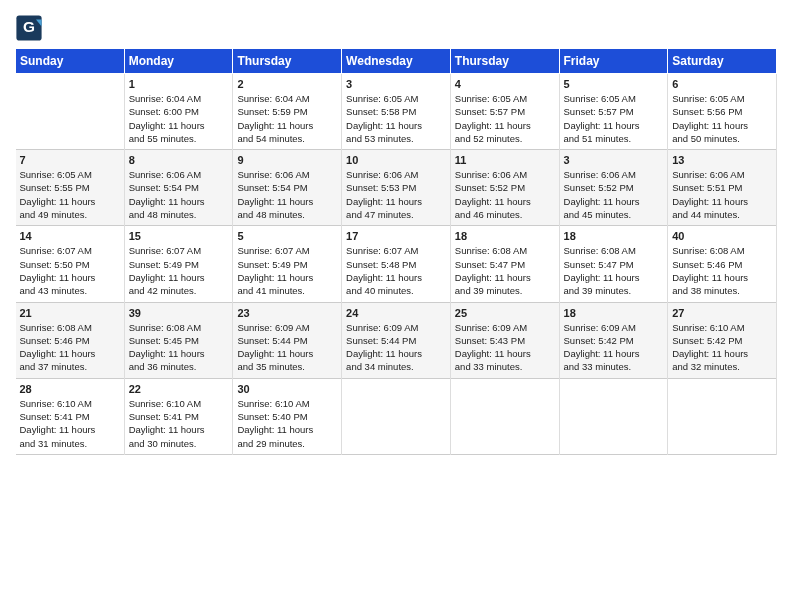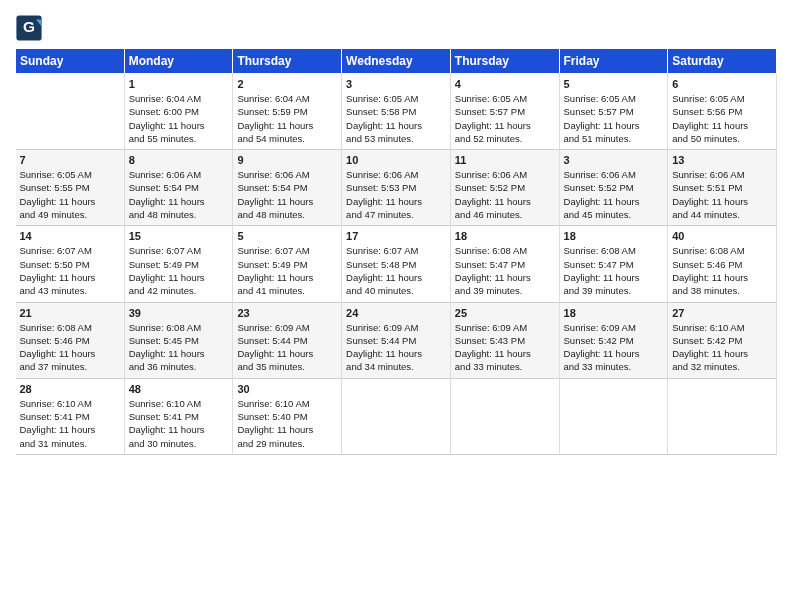--- a/index.html
+++ b/index.html
@@ -322,21 +322,21 @@
         </tr>
         <tr>
           <td>
             <span class="day-number">28</span>
             <div class="day-info" style="white-space: pre-line;">Sunrise: 6:10 AM
 Sunset: 5:41 PM
 Daylight: 11 hours
 and 31 minutes.</div>
           </td>
           <td>
-            <span class="day-number">48</span>
+            <span class="day-number">22</span>
             <div class="day-info" style="white-space: pre-line;">Sunrise: 6:10 AM
 Sunset: 5:41 PM
 Daylight: 11 hours
 and 30 minutes.</div>
           </td>
           <td>
             <span class="day-number">30</span>
             <div class="day-info" style="white-space: pre-line;">Sunrise: 6:10 AM
 Sunset: 5:40 PM
 Daylight: 11 hours

